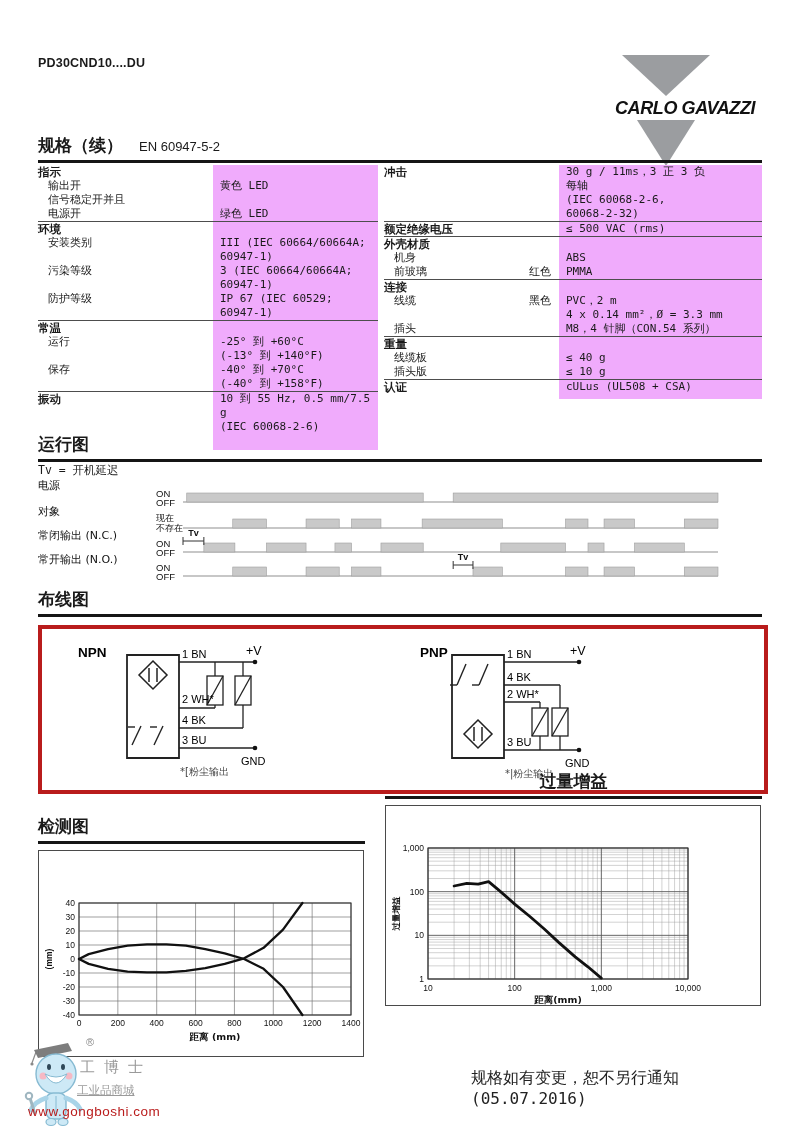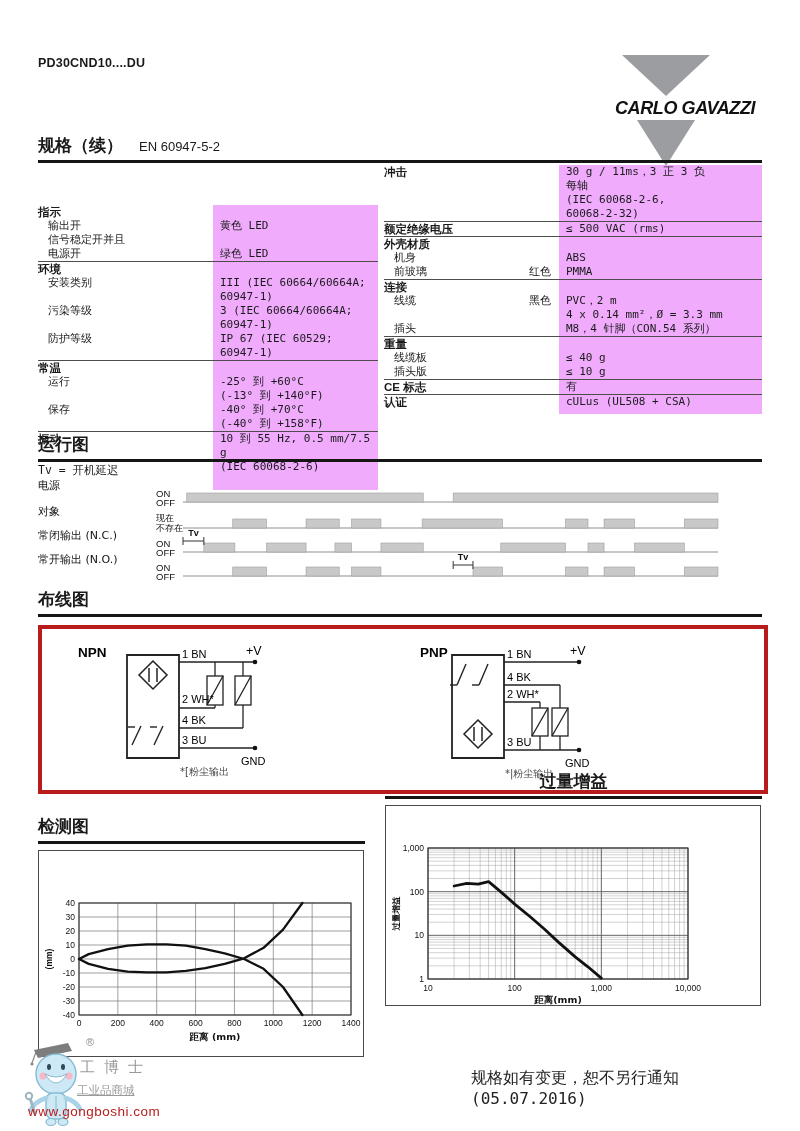--- a/index.html
+++ b/index.html
@@ -15,21 +15,21 @@
 
   .section{position:absolute;left:38px;width:724px;}
   .sec-title{font-size:17px;font-weight:700;white-space:nowrap;}
   .sec-title .sub{font-size:13px;font-weight:400;margin-left:16px;}
   .rule{height:3px;background:#151515;margin-top:3px;}
 
   
   #specs{top:134px;}
   .spec-cols{display:flex;gap:6px;margin-top:2px;}
   .spec-table{font-size:11px;line-height:14px;}
-  .spec-table.left{width:340px;margin-top:40px;}
+  .spec-table.left{width:340px;}
   .spec-table.right{width:378px;}
   .spec-group{border-top:1px solid #4d4d4d;}
   .spec-group:first-child{border-top:none;}
   .spec-row{display:flex;}
   .spec-label{flex:0 0 175px;width:175px;display:flex;justify-content:space-between;box-sizing:border-box;padding-right:8px;
               font-family:"DejaVu Sans Mono","DejaVu Sans",monospace;}
   .spec-label.header{font-family:"Liberation Sans",sans-serif;font-weight:700;font-size:11.5px;}
   .spec-label.sub{padding-left:10px;}
   .spec-label .note{color:#1a1a1a;}
   .spec-value{flex:1;background:#f0abfc;padding-left:7px;white-space:pre-line;
@@ -232,26 +232,20 @@
               <div class="spec-label sub">
                 <span>线缆板</span>
               </div>
               <div class="spec-value">≤ 40 g</div>
             </div>
             <div class="spec-row">
               <div class="spec-label sub">
                 <span>插头版</span>
               </div>
               <div class="spec-value">≤ 10 g</div>
-            </div>
-          </div>
-          <div class="spec-group">
-            <div class="spec-row">
-              <div class="spec-label header">CE 标志</div>
-              <div class="spec-value">有</div>
             </div>
           </div>
           <div class="spec-group">
             <div class="spec-row">
               <div class="spec-label header">认证</div>
               <div class="spec-value">cULus (UL508 + CSA)</div>
             </div>
           </div>
           <div class="spec-row">
             <div class="spec-label" style="height: 5px;"></div>

